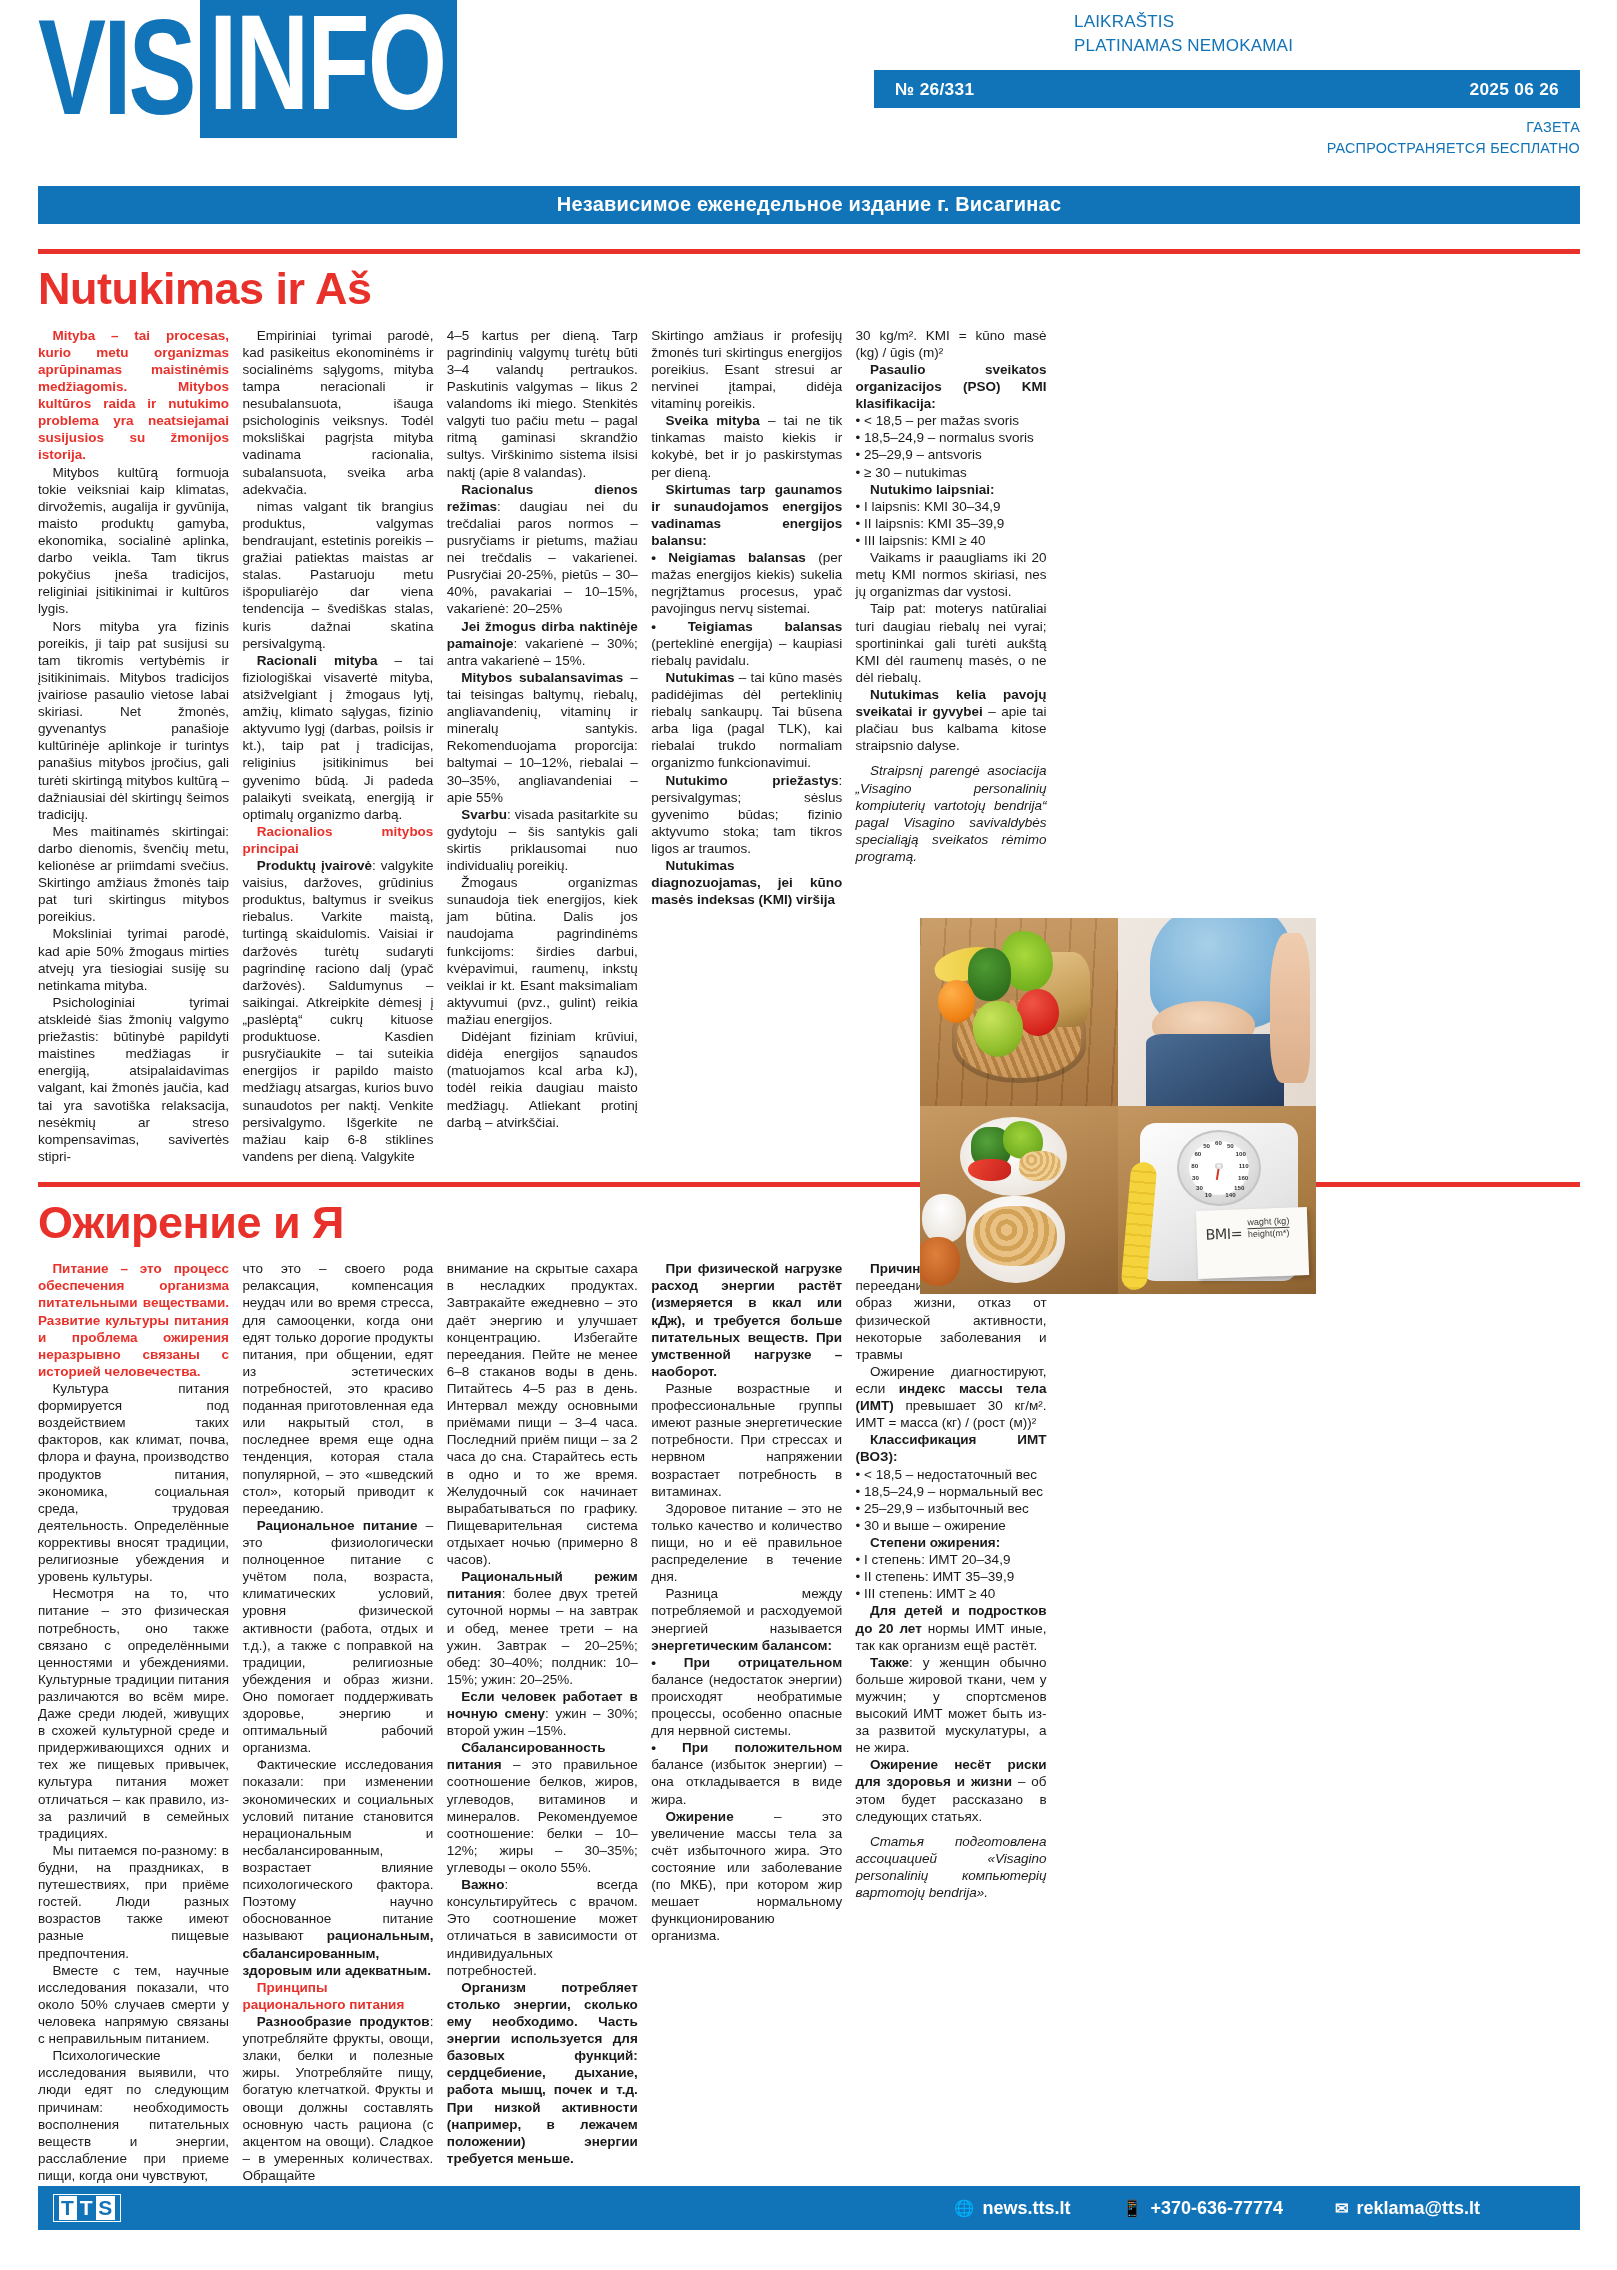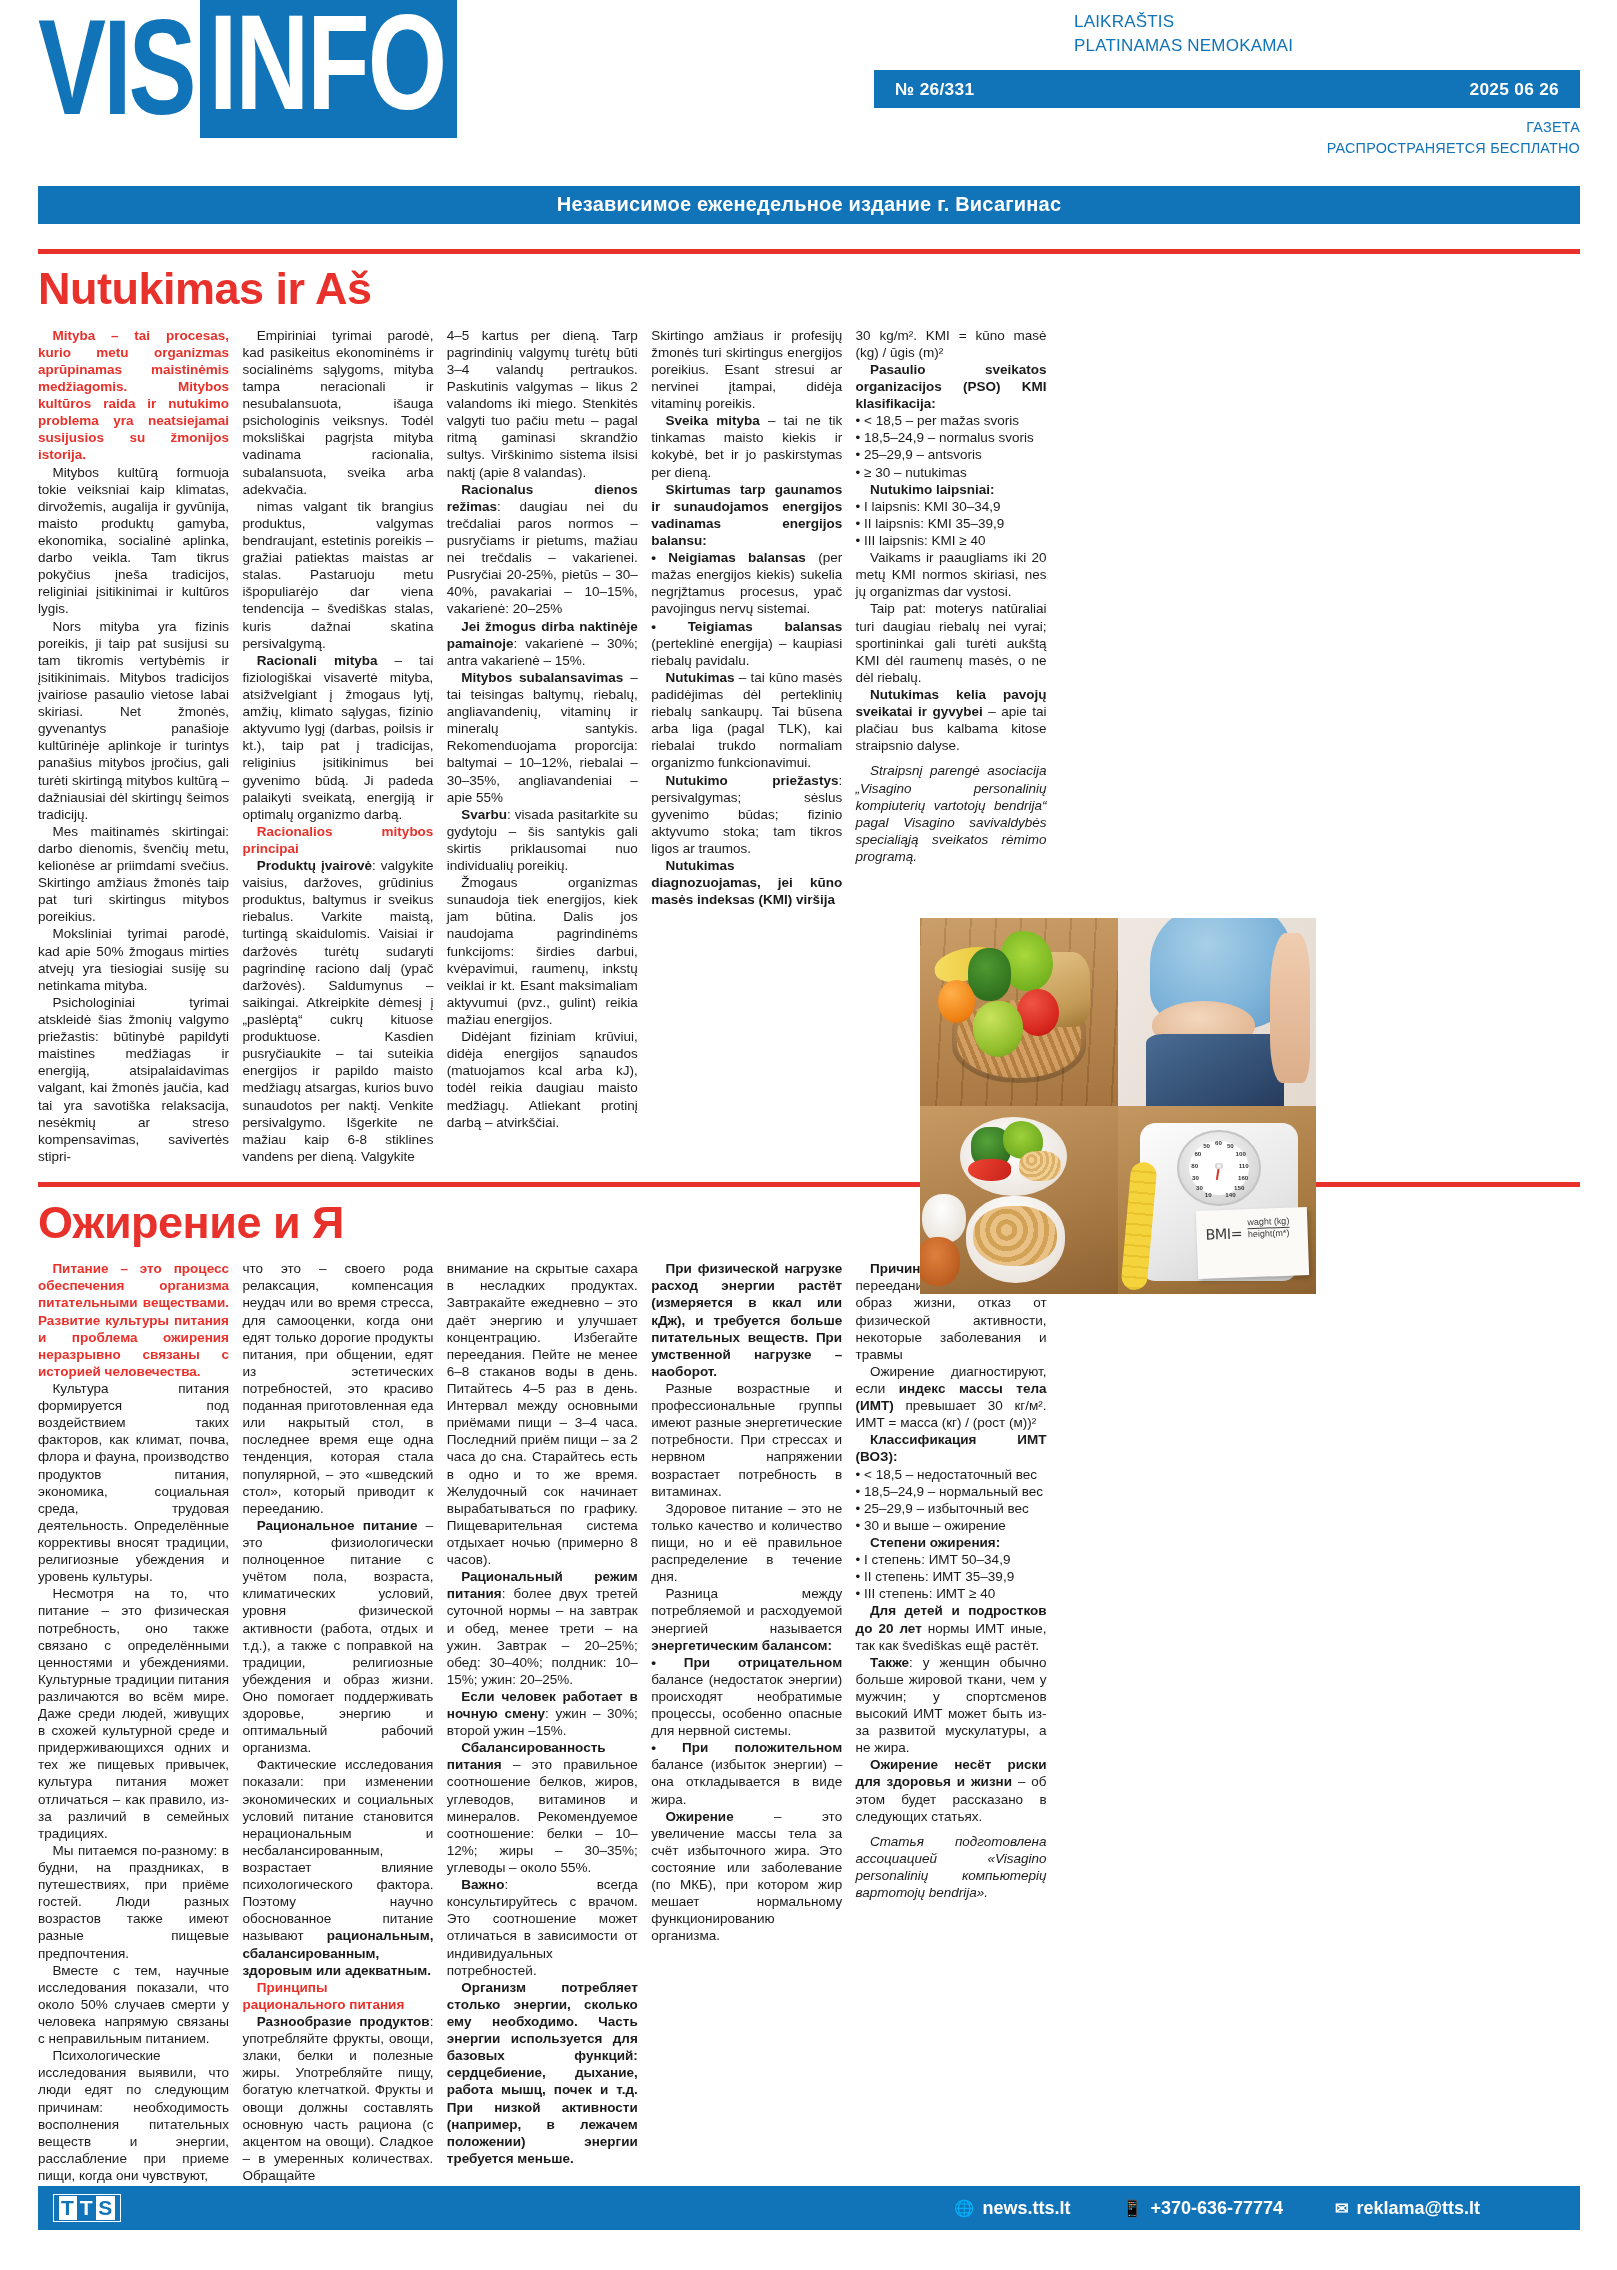--- a/index.html
+++ b/index.html
@@ -305,24 +305,24 @@
 
     <div class="col">
       <p><span class="bld">Причины ожирения</span><span>: переедание, малоподвижный образ жизни, отказ от физической активности, некоторые заболевания и травмы</span></p>
       <p><span>Ожирение диагностируют, если </span><span class="bld">индекс массы тела (ИМТ)</span><span> превышает 30 кг/м². ИМТ = масса (кг) / (рост (м))²</span></p>
       <p class="bld">Классификация ИМТ (ВОЗ):</p>
       <p class="noind">• &lt; 18,5 – недостаточный вес</p>
       <p class="noind">• 18,5–24,9 – нормальный вес</p>
       <p class="noind">• 25–29,9 – избыточный вес</p>
       <p class="noind">• 30 и выше – ожирение</p>
       <p class="bld">Степени ожирения:</p>
-      <p class="noind">• I степень: ИМТ 50–34,9</p>
+      <p class="noind">• I степень: ИМТ 20–34,9</p>
       <p class="noind">• II степень: ИМТ 35–39,9</p>
       <p class="noind">• III степень: ИМТ ≥ 40</p>
-      <p><span class="bld">Для детей и подростков до 20 лет</span><span> нормы ИМТ иные, так как švediškas ещё растёт.</span></p>
+      <p><span class="bld">Для детей и подростков до 20 лет</span><span> нормы ИМТ иные, так как организм ещё растёт.</span></p>
       <p><span class="bld">Также</span><span>: у женщин обычно больше жировой ткани, чем у мужчин; у спортсменов высокий ИМТ может быть из-за развитой мускулатуры, а не жира.</span></p>
       <p><span class="bld">Ожирение несёт риски для здоровья и жизни</span><span> – об этом будет рассказано в следующих статьях.</span></p>
       <p class="ital">Статья подготовлена ассоциацией «Visagino personalinių компьютерių вартотоjų bendrija».</p>
     </div>
   </div>
 
   <div class="photo-grid" style="position:absolute; left:920px; top:915px;">
     <div class="ph ph1">
       <div class="table"></div>
       <div class="basket"></div>

